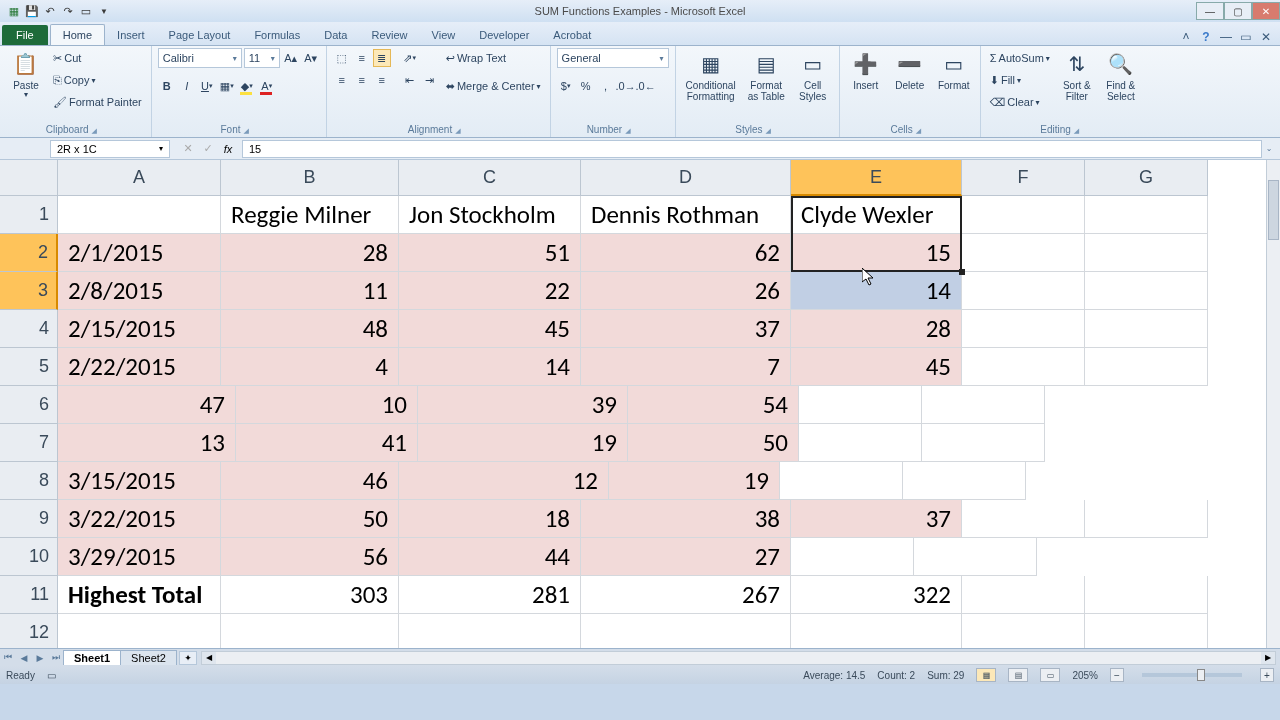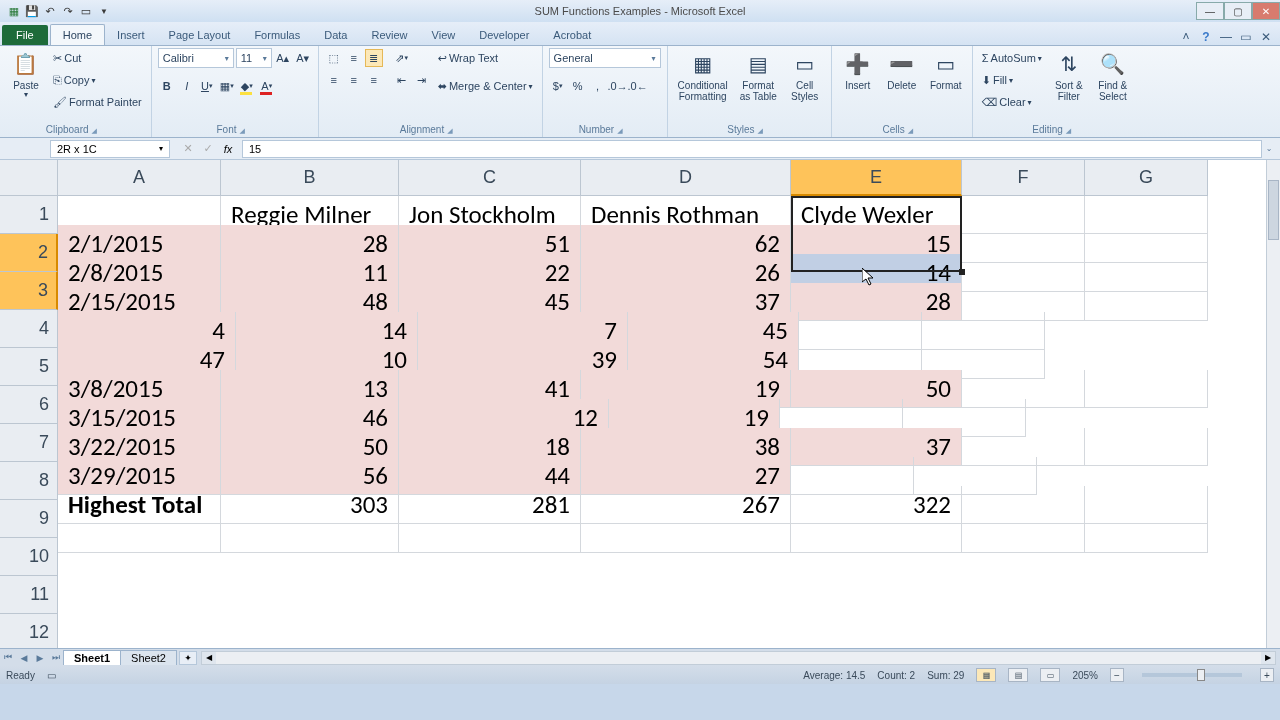--- a/index.html
+++ b/index.html
@@ -47,21 +47,21 @@
 
 .gridbox{position:relative;height:488px;background:#fff;overflow:hidden}
 .corner{position:absolute;left:0;top:0;width:58px;height:36px;background:#e9edf2;border-right:1px solid #bcc6d1;border-bottom:1px solid #bcc6d1}
 .colhdrs{position:absolute;left:58px;top:0;right:14px;height:36px;display:flex}
 .colhdr{height:36px;display:flex;align-items:center;justify-content:center;background:#e9edf2;border-right:1px solid #bcc6d1;border-bottom:1px solid #bcc6d1;font-size:18px;color:#3a4a5a}
 .colhdr.sel{background:#fec35a;border-bottom:2px solid #d88a00}
 .rowhdrs{position:absolute;left:0;top:36px;width:58px}
 .rowhdr{height:38px;display:flex;align-items:center;justify-content:flex-end;padding-right:8px;background:#e9edf2;border-right:1px solid #bcc6d1;border-bottom:1px solid #bcc6d1;font-size:18px;color:#3a4a5a}
 .rowhdr.sel{background:#fec35a;border-right:2px solid #d88a00}
 .cells{position:absolute;left:58px;top:36px;right:14px;bottom:0}
-.cellrow{display:flex;height:29px}
+.cellrow{display:flex;height:38px}
 .cell{height:38px;border-right:1px solid #d4d8dd;border-bottom:1px solid #d4d8dd;display:flex;align-items:center;padding:0 10px;font-size:25px;font-family:Calibri,sans-serif;color:#000}
 .cell.right{justify-content:flex-end}
 .pink{background:#f2dad9}
 .selblue{background:#c1cfe4}
 .selborder{position:absolute;border:2px solid #222;pointer-events:none}
 .selhandle{position:absolute;width:6px;height:6px;background:#222;pointer-events:none}
 .cursor{position:absolute;width:14px;height:18px;pointer-events:none}
 .vsb{position:absolute;right:0;top:0;width:14px;bottom:0;background:#eceff3;border-left:1px solid #c2cdd8}
 .vsb .thumb{position:absolute;left:1px;right:1px;top:20px;height:60px;background:#cdd6e0;border:1px solid #a8b5c5}
 
@@ -147,21 +147,21 @@
           </div>
       </div>
     </div>
     <div class="group-label">Clipboard</div>
   </div>
 
   <div class="group">
     <div class="grp-body">
       <div class="col">
         <div class="row">
-          <div class="dd" style="width:76px">
+          <div class="dd" style="width:84px">
               <span>Calibri</span>
               <span class="arr">▾</span>
             </div>
           <div class="dd" style="width:36px">
               <span>11</span>
               <span class="arr">▾</span>
             </div>
           <div class="mini">A▴</div>
           <div class="mini">A▾</div>
         </div>
@@ -387,37 +387,37 @@
       <div class="cellrow">
         <div class="cell wA pink">2/15/2015</div>
         <div class="cell wB right pink">48</div>
         <div class="cell wC right pink">45</div>
         <div class="cell wD right pink">37</div>
         <div class="cell wE right pink">28</div>
         <div class="cell wF"></div>
         <div class="cell wG"></div>
       </div>
       <div class="cellrow">
+        <div class="cell wA pink">2/22/2015</div>
         <div class="cell wB right pink">4</div>
         <div class="cell wC right pink">14</div>
         <div class="cell wD right pink">7</div>
         <div class="cell wE right pink">45</div>
         <div class="cell wF"></div>
         <div class="cell wG"></div>
       </div>
       <div class="cellrow">
         <div class="cell wB right pink">47</div>
         <div class="cell wC right pink">10</div>
         <div class="cell wD right pink">39</div>
         <div class="cell wE right pink">54</div>
         <div class="cell wF"></div>
         <div class="cell wG"></div>
       </div>
       <div class="cellrow">
-        <div class="cell wA pink">3/8/2015</div>
         <div class="cell wB right pink">13</div>
         <div class="cell wC right pink">41</div>
         <div class="cell wD right pink">19</div>
         <div class="cell wE right pink">50</div>
         <div class="cell wF"></div>
         <div class="cell wG"></div>
       </div>
       <div class="cellrow">
         <div class="cell wA pink">3/15/2015</div>
         <div class="cell wB right pink">46</div>

